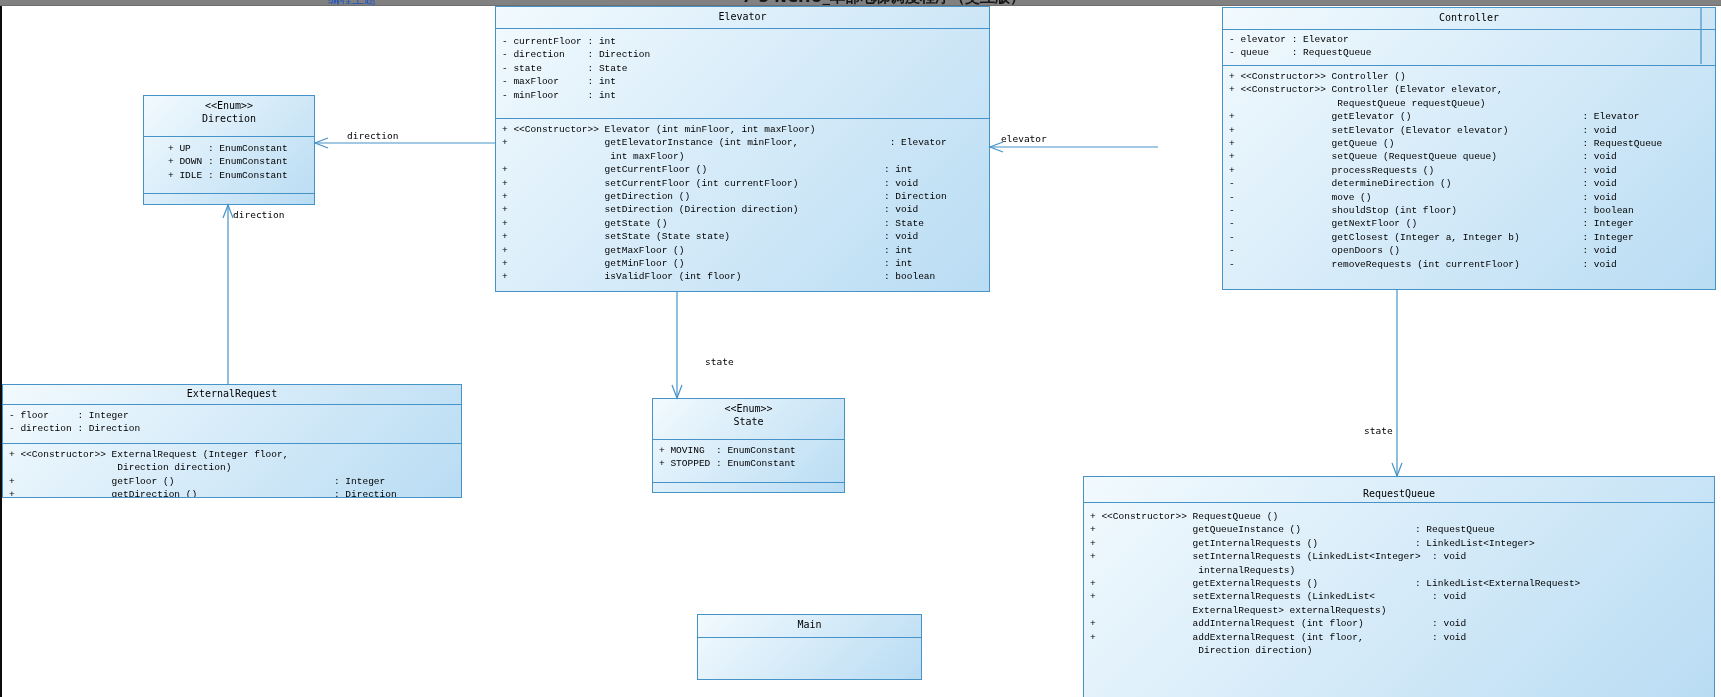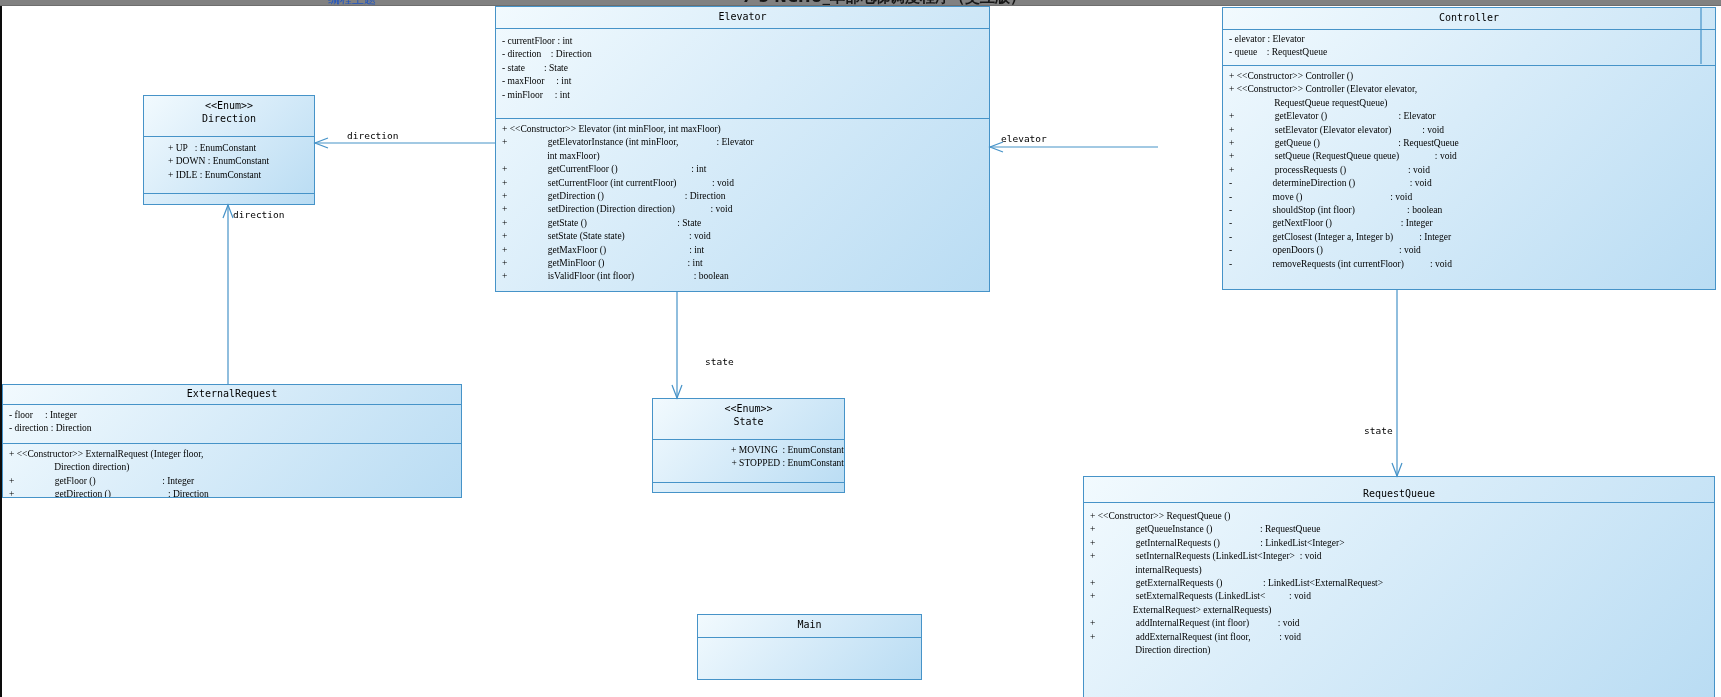--- a/index.html
+++ b/index.html
@@ -19,39 +19,39 @@
 
   
   .uml-class{position:absolute;box-sizing:border-box;border:1px solid #4693c8;
              background:linear-gradient(135deg,#f2fafe 0%,#d8ecf9 45%,#b9dcf3 100%);
              display:flex;flex-direction:column;color:#000;overflow:hidden;}
   .uml-title{flex:0 0 auto;text-align:center;font-size:10px;line-height:13px;padding-top:3px;
              white-space:pre;overflow:hidden;}
   .uml-title .stereo{display:block;line-height:13px;}
   .uml-comp{flex:0 0 auto;border-top:1px solid #4693c8;margin:0;
             font-size:9.5px;line-height:13.4px;white-space:pre;overflow:hidden;
-            padding:4px 0 0 6px;font-family:Liberation Serif, serif;}
+            padding:4px 0 0 6px;font-family:Liberation Mono, monospace;}
   .uml-comp.grow{flex:1 1 auto;}
 
   
   #cls-elevator{left:495px;top:6px;width:495px;height:286px;}
   #cls-elevator .uml-title{height:18px;}
   #cls-elevator .attrs{height:83px;padding-top:6px;}
   #cls-controller{left:1222px;top:7px;width:494px;height:283px;}
   #cls-controller .uml-title{height:18px;}
   #cls-controller .attrs{height:32px;padding-top:3px;}
   #cls-direction{left:143px;top:95px;width:172px;height:110px;}
   #cls-direction .uml-title{height:37px;}
   #cls-direction .attrs{height:51px;padding-top:5px;padding-left:24px;}
   #cls-extreq{left:2px;top:384px;width:460px;height:114px;}
   #cls-extreq .uml-title{height:17px;padding-top:2px;}
   #cls-extreq .attrs{height:34px;}
   #cls-state{left:652px;top:398px;width:193px;height:95px;}
   #cls-state .uml-title{height:37px;}
-  #cls-state .attrs{height:38px;text-align:right;}
+  #cls-state .attrs{height:38px;}
   #cls-main{left:697px;top:614px;width:225px;height:66px;}
   #cls-main .uml-title{height:19px;}
   #cls-main .attrs{height:18px;}
   #cls-main .methods{padding-top:7px;margin-top:32px;}
   #cls-requestqueue{left:1083px;top:476px;width:632px;height:224px;}
   #cls-requestqueue .uml-title{height:15px;padding-top:10px;}
   #cls-requestqueue .attrs{height:35px;padding-top:6px;}
   #cls-requestqueue .methods{padding-top:7px;}
 
   

